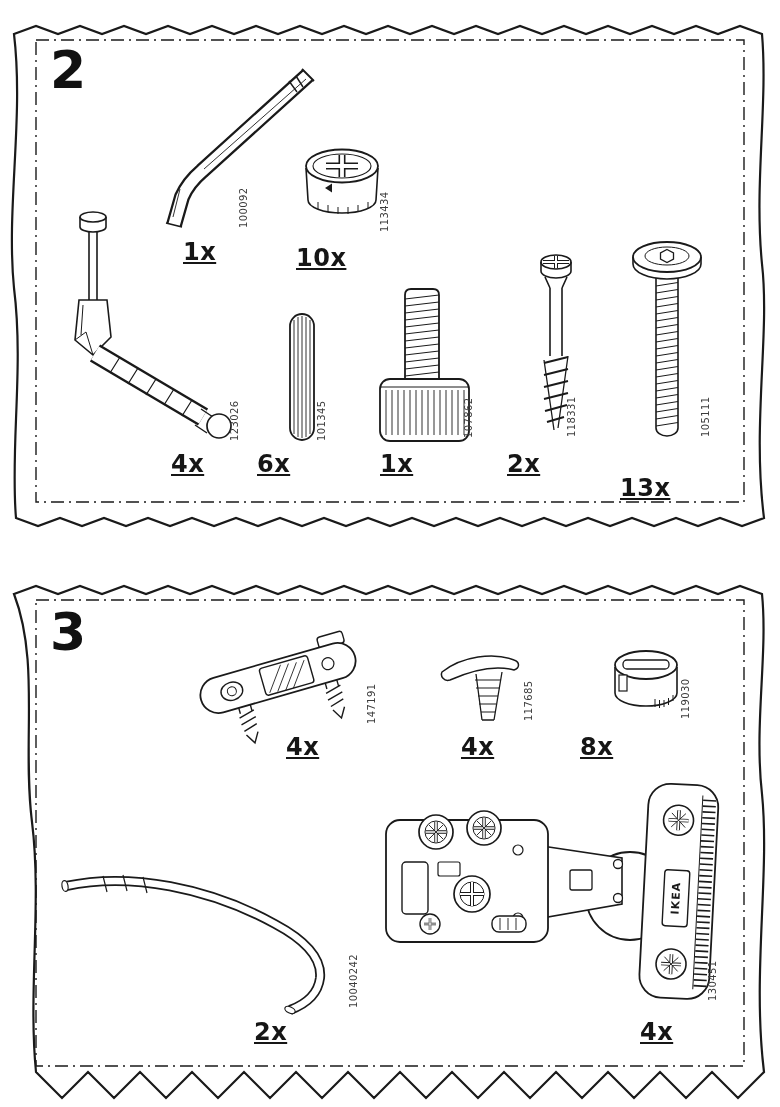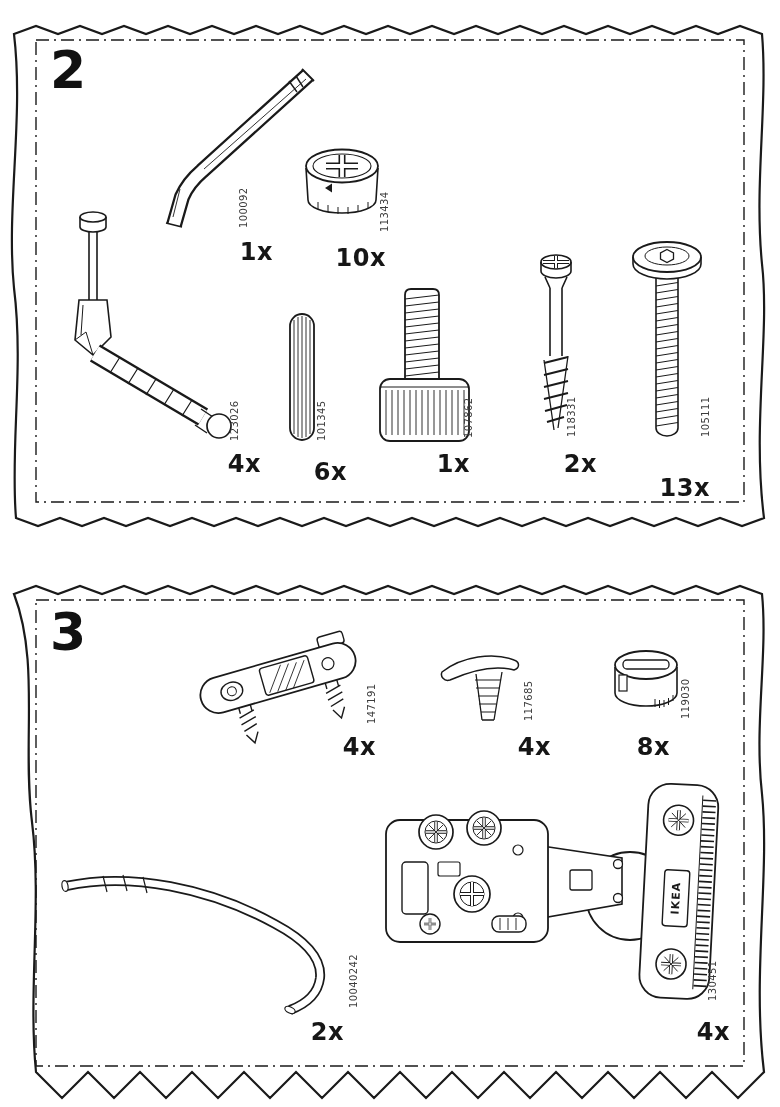--- a/index.html
+++ b/index.html
@@ -4,21 +4,21 @@
 <style>
   * { margin:0; padding:0; box-sizing:border-box; }
   html,body { background:#ffffff; }
   .page {
     position:relative; width:780px; height:1107px; background:#fff;
     font-family:"DejaVu Sans","Liberation Sans",sans-serif; color:#1a1a1a; overflow:hidden;
   }
   .bg { position:absolute; left:0; top:0; }
   .illus { position:absolute; }
   .step-num { position:absolute; font-size:52px; font-weight:700; line-height:1; color:#111; }
-  .qty { position:absolute; width:90px; text-align:right; font-size:24px; font-weight:600; letter-spacing:.5px; color:#161616; }
+  .qty { position:absolute; width:90px; text-align:left; font-size:24px; font-weight:600; letter-spacing:.5px; color:#161616;text-decoration:underline; }
   .pnum {
     position:absolute; font-size:10px; line-height:12px; color:#3c3c3c; white-space:nowrap;
     transform-origin:left bottom; transform:rotate(-90deg); letter-spacing:.4px;
   }
   .ln { stroke:#1a1a1a; fill:none; }
   .fw { fill:#ffffff; }
 </style>
 </head>
 <body>
 
@@ -199,21 +199,21 @@
   <div class="pnum" style="left:712px; top:425px;">105111</div>
   <div class="pnum" style="left:378px; top:712px;">147191</div>
   <div class="pnum" style="left:535px; top:709px;">117685</div>
   <div class="pnum" style="left:692px; top:707px;">119030</div>
   <div class="pnum" style="left:360px; top:996px;">10040242</div>
   <div class="pnum" style="left:719px; top:989px;">130451</div>
 
   <div class="qty" style="left:183px; top:238px;">1x</div>
   <div class="qty" style="left:296px; top:244px;">10x</div>
   <div class="qty" style="left:171px; top:450px;">4x</div>
-  <div class="qty" style="left:257px; top:450px;margin-top:8px;">6x</div>
+  <div class="qty" style="left:257px; top:450px;">6x</div>
   <div class="qty" style="left:380px; top:450px;">1x</div>
   <div class="qty" style="left:507px; top:450px;">2x</div>
   <div class="qty" style="left:620px; top:438px;margin-top:36px;">13x</div>
   <div class="qty" style="left:286px; top:733px;">4x</div>
   <div class="qty" style="left:461px; top:733px;">4x</div>
   <div class="qty" style="left:580px; top:733px;">8x</div>
   <div class="qty" style="left:254px; top:1018px;">2x</div>
   <div class="qty" style="left:640px; top:1018px;">4x</div>
 
 </div>

